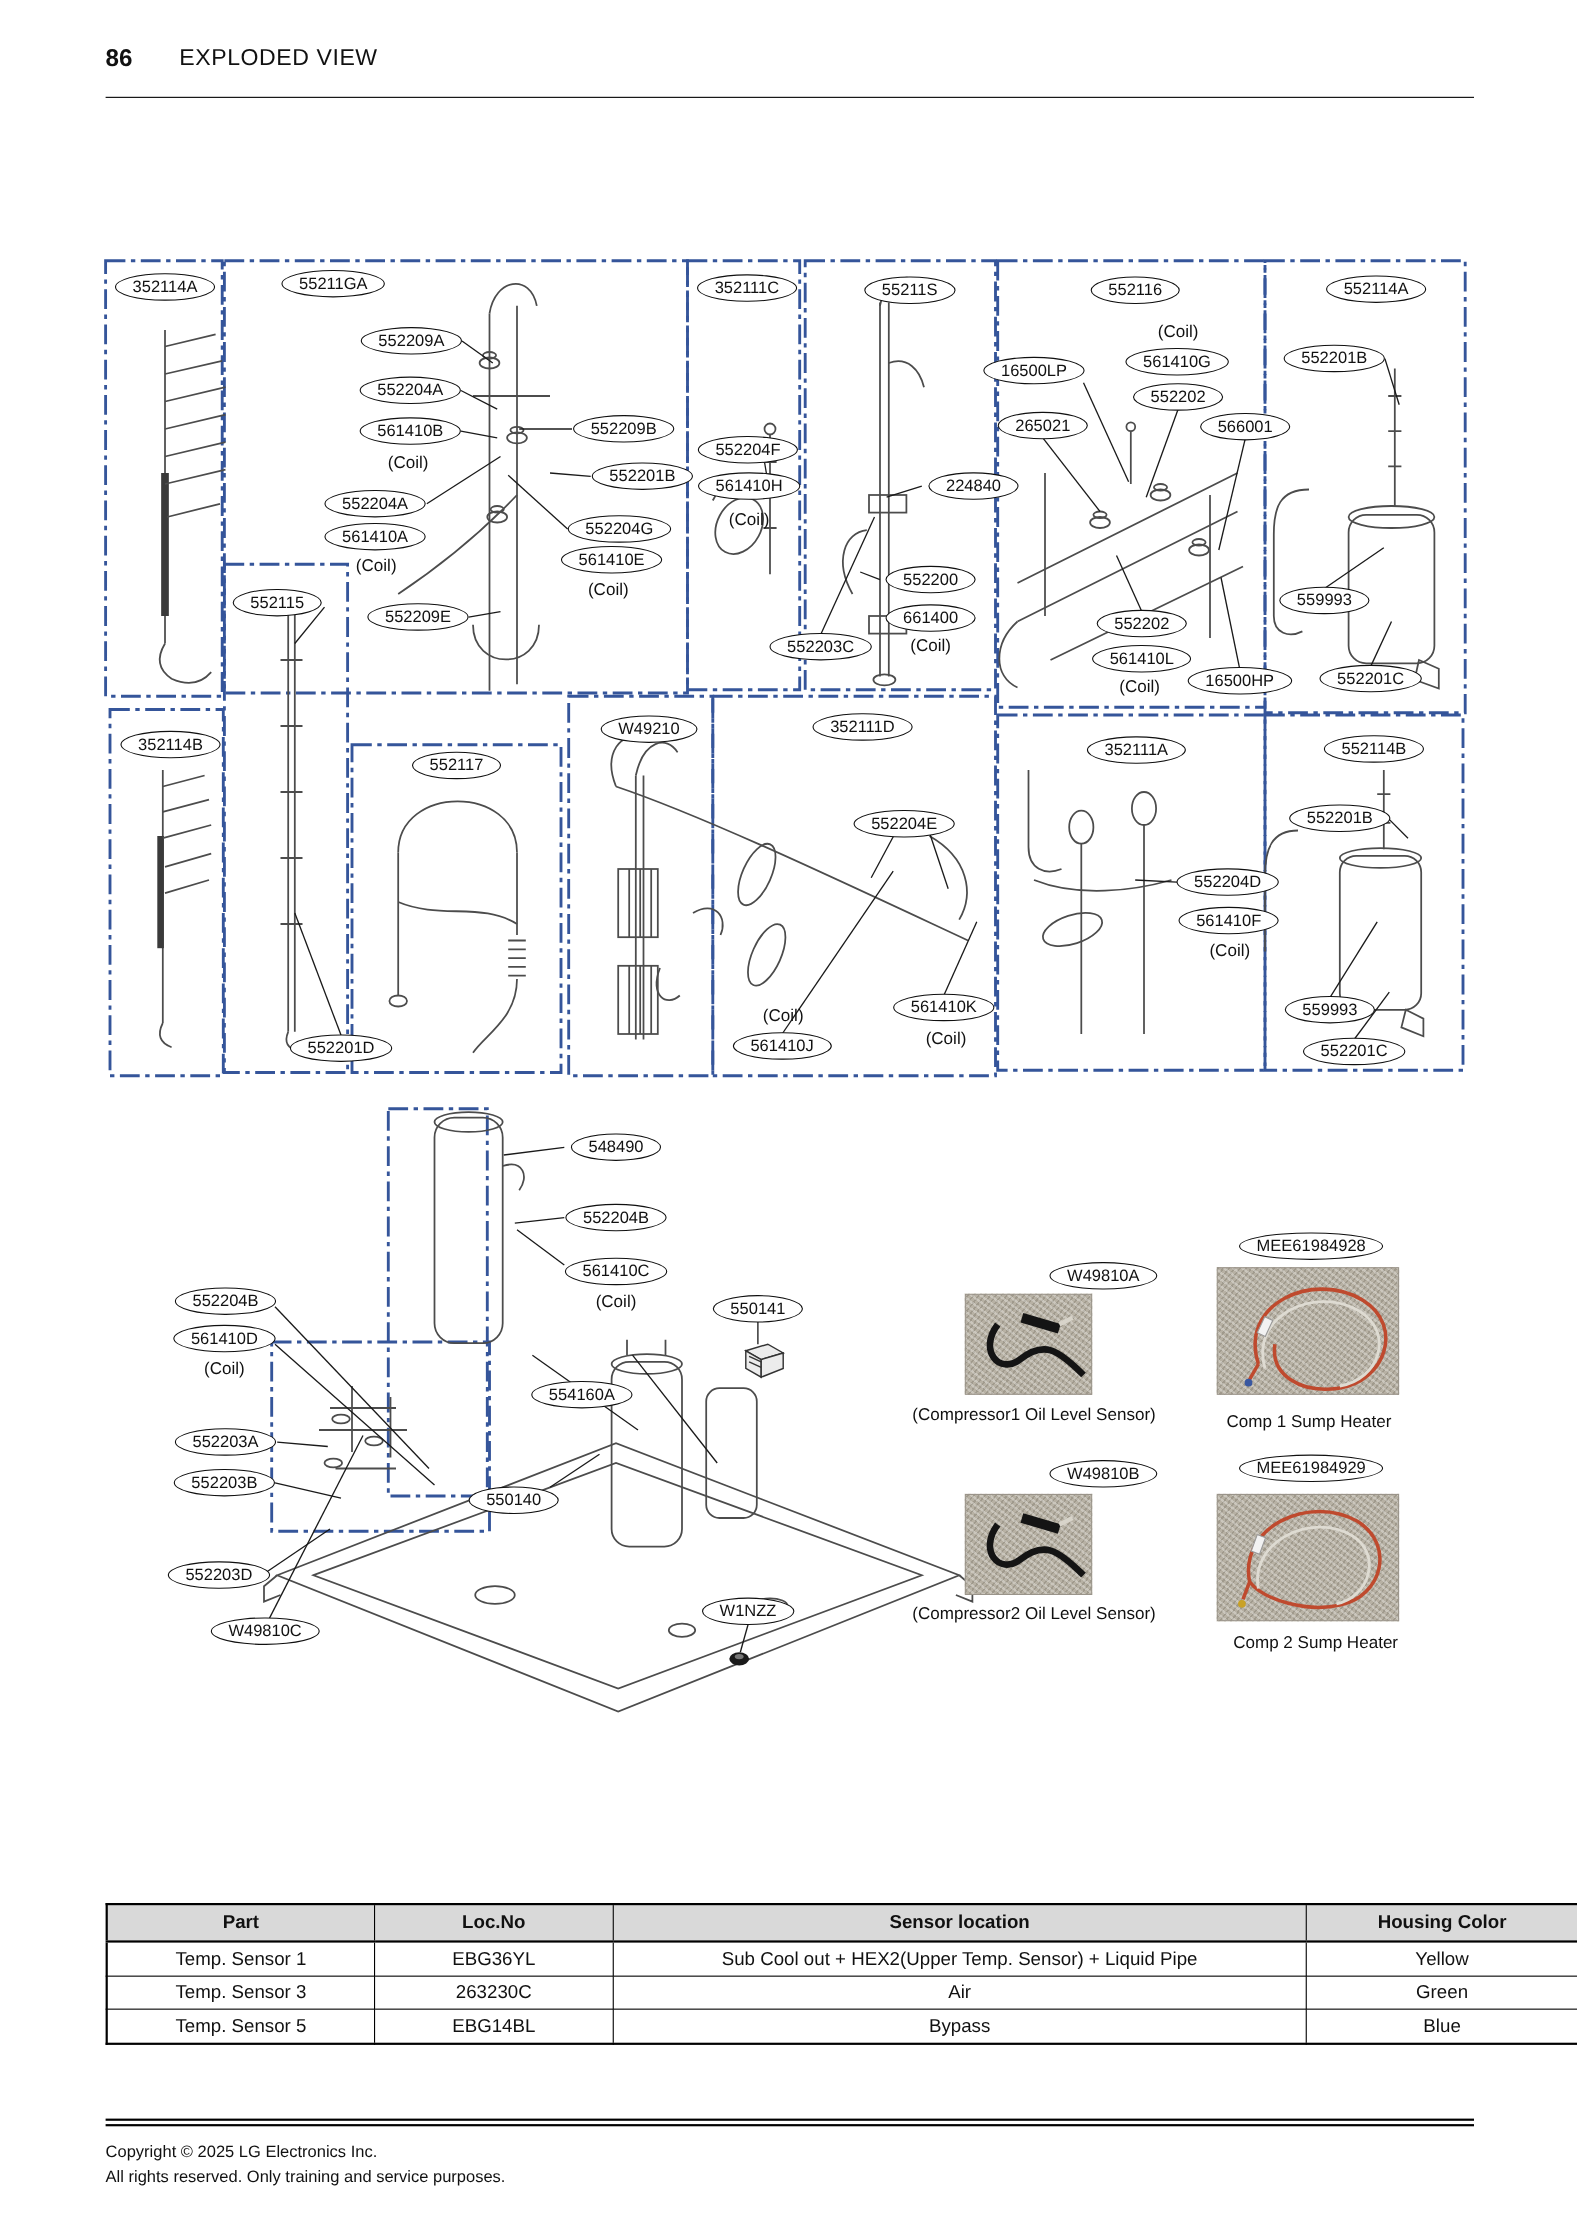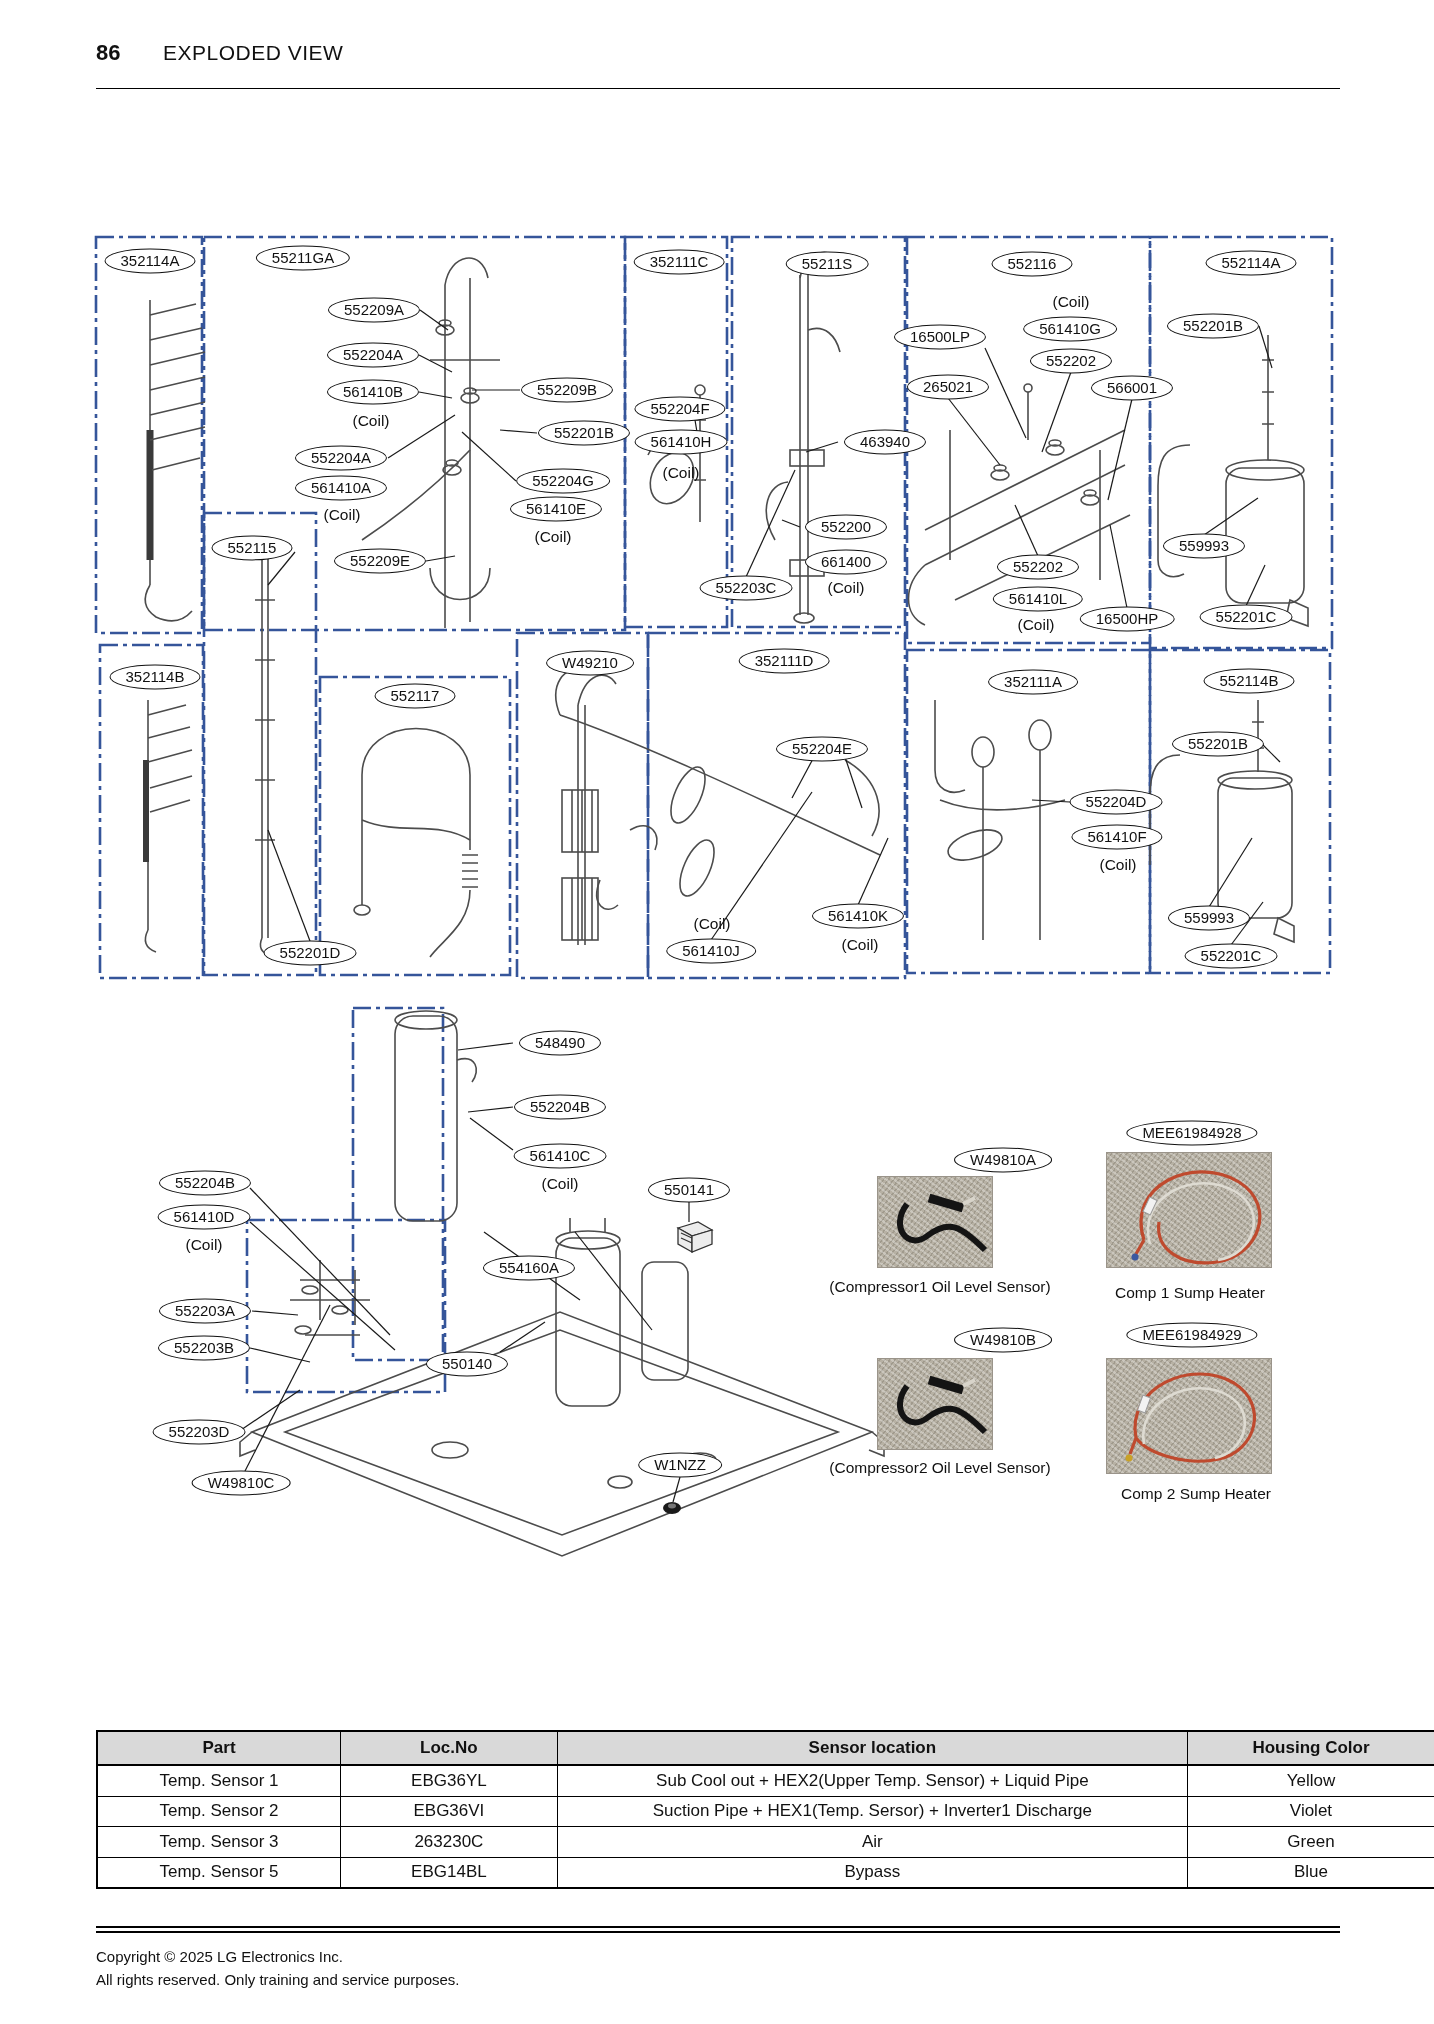--- a/index.html
+++ b/index.html
@@ -274,21 +274,21 @@
     <div class="oval" style="left: 563px; top: 481px;">552204G</div>
     <div class="oval" style="left: 556px; top: 509px;">561410E</div>
     <div class="plain" style="left: 553px; top: 537px;">(Coil)</div>
     <div class="oval" style="left: 252px; top: 548px;">552115</div>
     <div class="oval" style="left: 380px; top: 561px;">552209E</div>
     <div class="oval" style="left: 679px; top: 262px;">352111C</div>
     <div class="oval" style="left: 680px; top: 409px;">552204F</div>
     <div class="oval" style="left: 681px; top: 442px;">561410H</div>
     <div class="plain" style="left: 681px; top: 473px;">(Coil)</div>
     <div class="oval" style="left: 827px; top: 264px;">55211S</div>
-    <div class="oval" style="left: 885px; top: 442px;">463940</div>
+    <div class="oval" style="left: 885px; top: 442px;">224840</div>
     <div class="oval" style="left: 846px; top: 527px;">552200</div>
     <div class="oval" style="left: 846px; top: 562px;">661400</div>
     <div class="plain" style="left: 846px; top: 588px;">(Coil)</div>
     <div class="oval" style="left: 746px; top: 588px;">552203C</div>
     <div class="oval" style="left: 1032px; top: 264px;">552116</div>
     <div class="plain" style="left: 1071px; top: 302px;">(Coil)</div>
     <div class="oval" style="left: 1070px; top: 329px;">561410G</div>
     <div class="oval" style="left: 1071px; top: 361px;">552202</div>
     <div class="oval" style="left: 940px; top: 337px;">16500LP</div>
     <div class="oval" style="left: 948px; top: 387px;">265021</div>
@@ -360,26 +360,20 @@
       </tr>
     </thead>
   <tbody>
       <tr>
         <td>Temp. Sensor 1</td>
         <td>EBG36YL</td>
         <td>Sub Cool out + HEX2(Upper Temp. Sensor) + Liquid Pipe</td>
         <td>Yellow</td>
       </tr>
       <tr>
-        <td>Temp. Sensor 2</td>
-        <td>EBG36VI</td>
-        <td>Suction Pipe + HEX1(Temp. Sersor) + Inverter1 Discharge</td>
-        <td>Violet</td>
-      </tr>
-      <tr>
         <td>Temp. Sensor 3</td>
         <td>263230C</td>
         <td>Air</td>
         <td>Green</td>
       </tr>
       <tr>
         <td>Temp. Sensor 5</td>
         <td>EBG14BL</td>
         <td>Bypass</td>
         <td>Blue</td>

